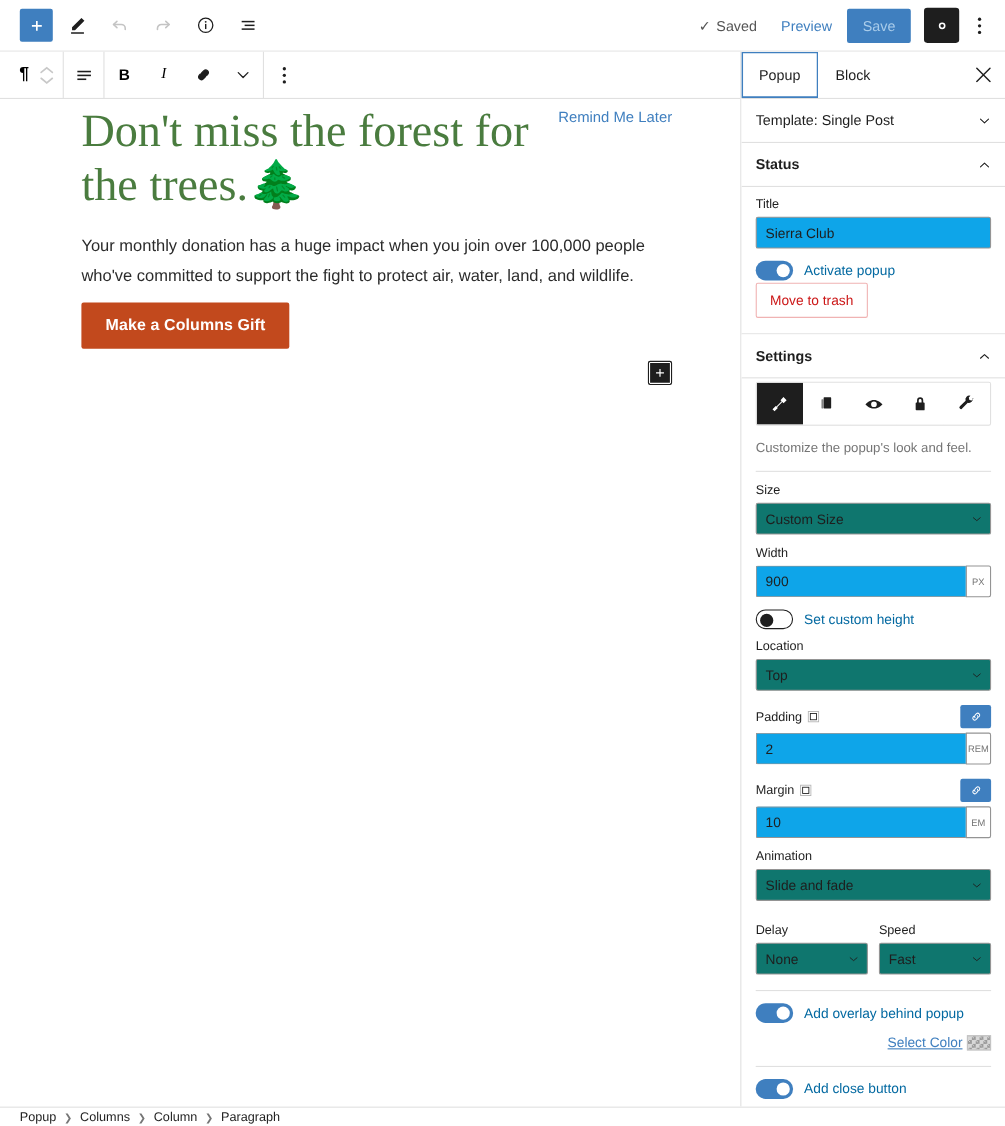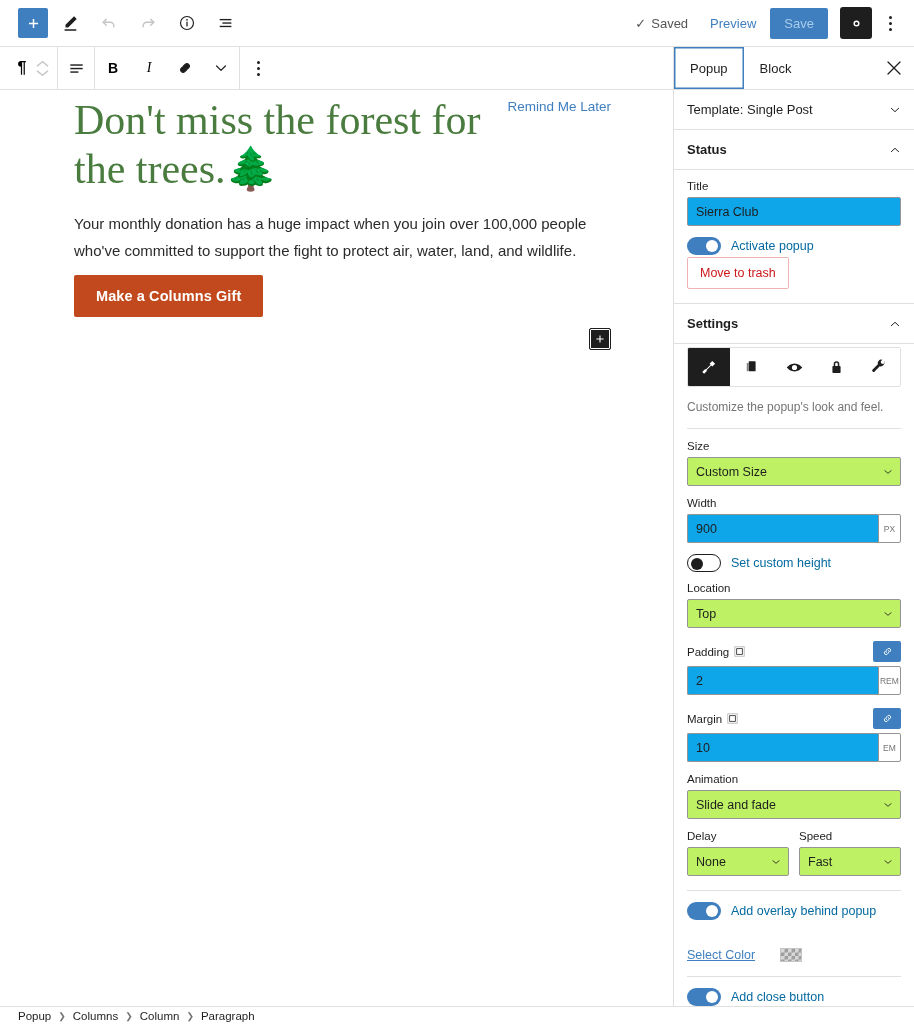--- a/index.html
+++ b/index.html
@@ -137,21 +137,21 @@
   .fld-label { font-size: 11.5px; color: #1e1e1e; margin-bottom: 5px; display: block; }
   .txt-input {
     width: 100%; height: 29px; border: 1px solid #949494; border-radius: 2px;
     padding: 0 8px; font-size: 12.5px; font-family: "Liberation Sans", sans-serif;
     color: #1e1e1e; background: #0ea5e9;
   }
   .sel-input {
     width: 100%; height: 29px; border: 1px solid #949494; border-radius: 2px;
     padding: 0 22px 0 8px; font-size: 12.5px;
     font-family: "Liberation Sans", sans-serif; color: #1e1e1e;
-    background: #bef264; appearance: none; cursor: pointer;
+    background: #0f766e; appearance: none; cursor: pointer;
   }
   .sel-wrap { position: relative; }
   .sel-wrap .chev {
     position: absolute; right: 7px; top: 50%; transform: translateY(-50%);
     pointer-events: none;
   }
   .toggle-row { display: flex; align-items: center; gap: 10px; margin-top: 11px; }
   .toggle {
     width: 34px; height: 18px; border-radius: 9px; position: relative;
     cursor: pointer; flex-shrink: 0;
@@ -192,25 +192,25 @@
     display: flex; align-items: center; justify-content: center;
     font-size: 8.5px; color: #757575; background: #fff;
   }
   .label-row { display: flex; align-items: center; justify-content: space-between; margin-top: 13px; }
   .label-row .lbl { font-size: 11.5px; display: flex; align-items: center; gap: 5px; }
   .link-btn {
     width: 28px; height: 21px; background: #3f7fbf; border: none; border-radius: 2px;
     display: flex; align-items: center; justify-content: center; cursor: pointer;
   }
   .link-btn svg { stroke: #fff; fill: none; }
-  .two-col { display: flex; gap: 10px; margin-top: 11px; }
+  .two-col { display: flex; gap: 10px; margin-top: 21px; }
   .two-col > div { flex: 1; min-width: 0; }
   .hr { height: 1px; background: #e0e0e0; margin: 14px 0 0 0; }
   #select-color-row {
-    display: flex; align-items: center; gap: 25px; margin-top: 28px;
+    display: flex; align-items: center; justify-content: flex-end; gap: 4px; margin-top: 11px;
   }
   #select-color-link {
     font-size: 12.5px; color: #3f7fbf; text-decoration: underline; cursor: pointer;
   }
   #color-swatch {
     width: 22px; height: 14px; border: 1px solid #c4c4c4;
     background-image:
       linear-gradient(45deg, #9a9a9a 25%, transparent 25%, transparent 75%, #9a9a9a 75%),
       linear-gradient(45deg, #9a9a9a 25%, transparent 25%, transparent 75%, #9a9a9a 75%);
     background-size: 7px 7px; background-position: 0 0, 3.5px 3.5px;

